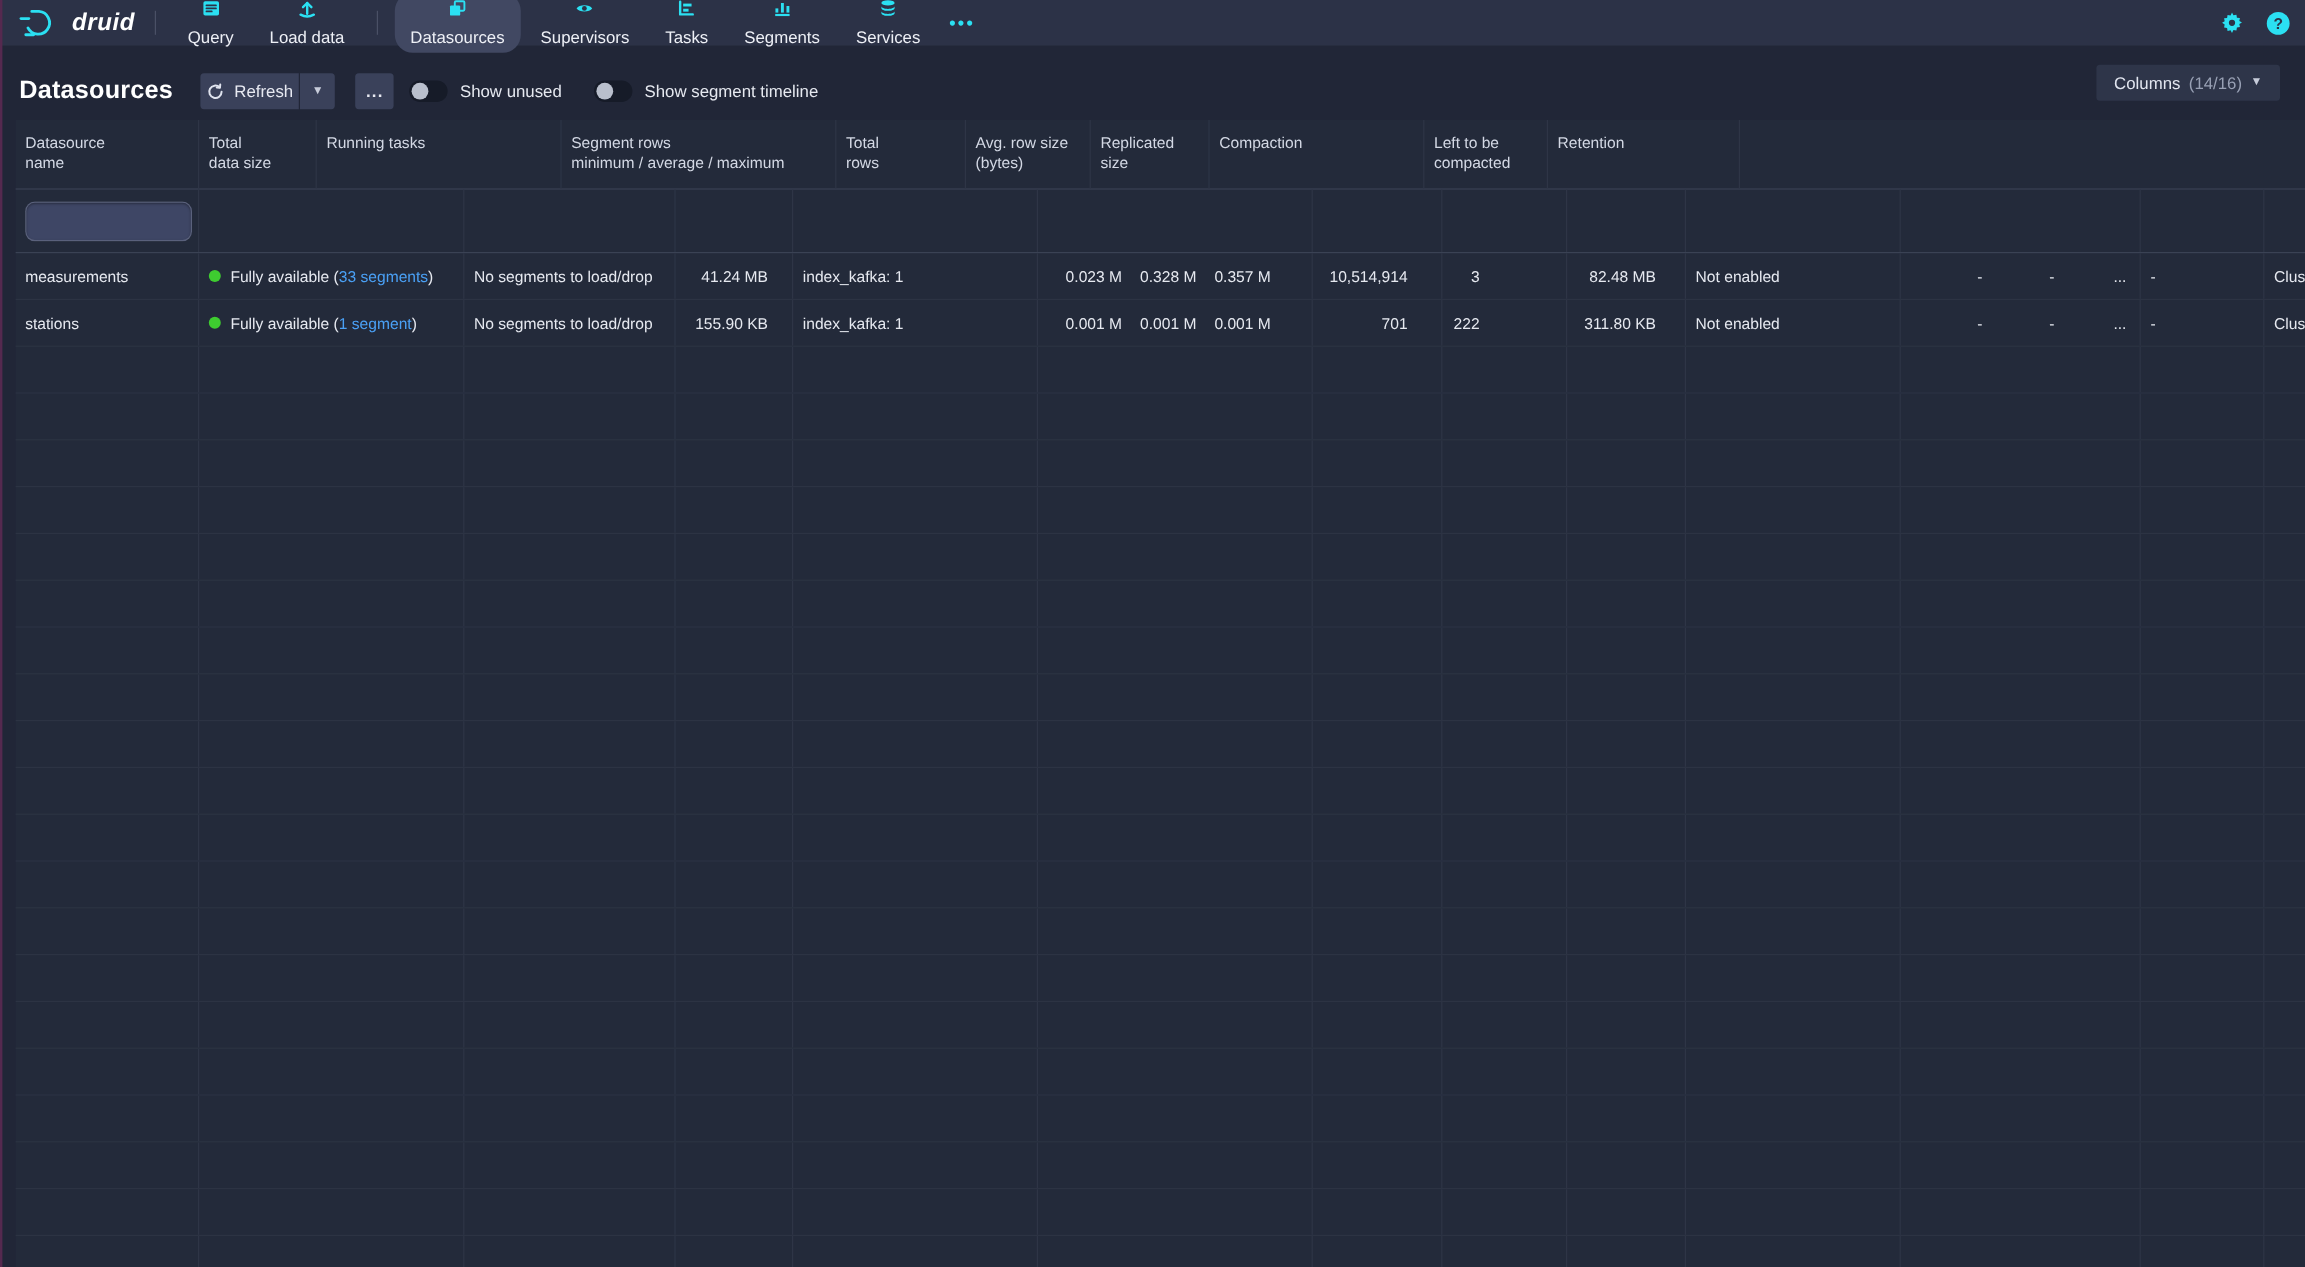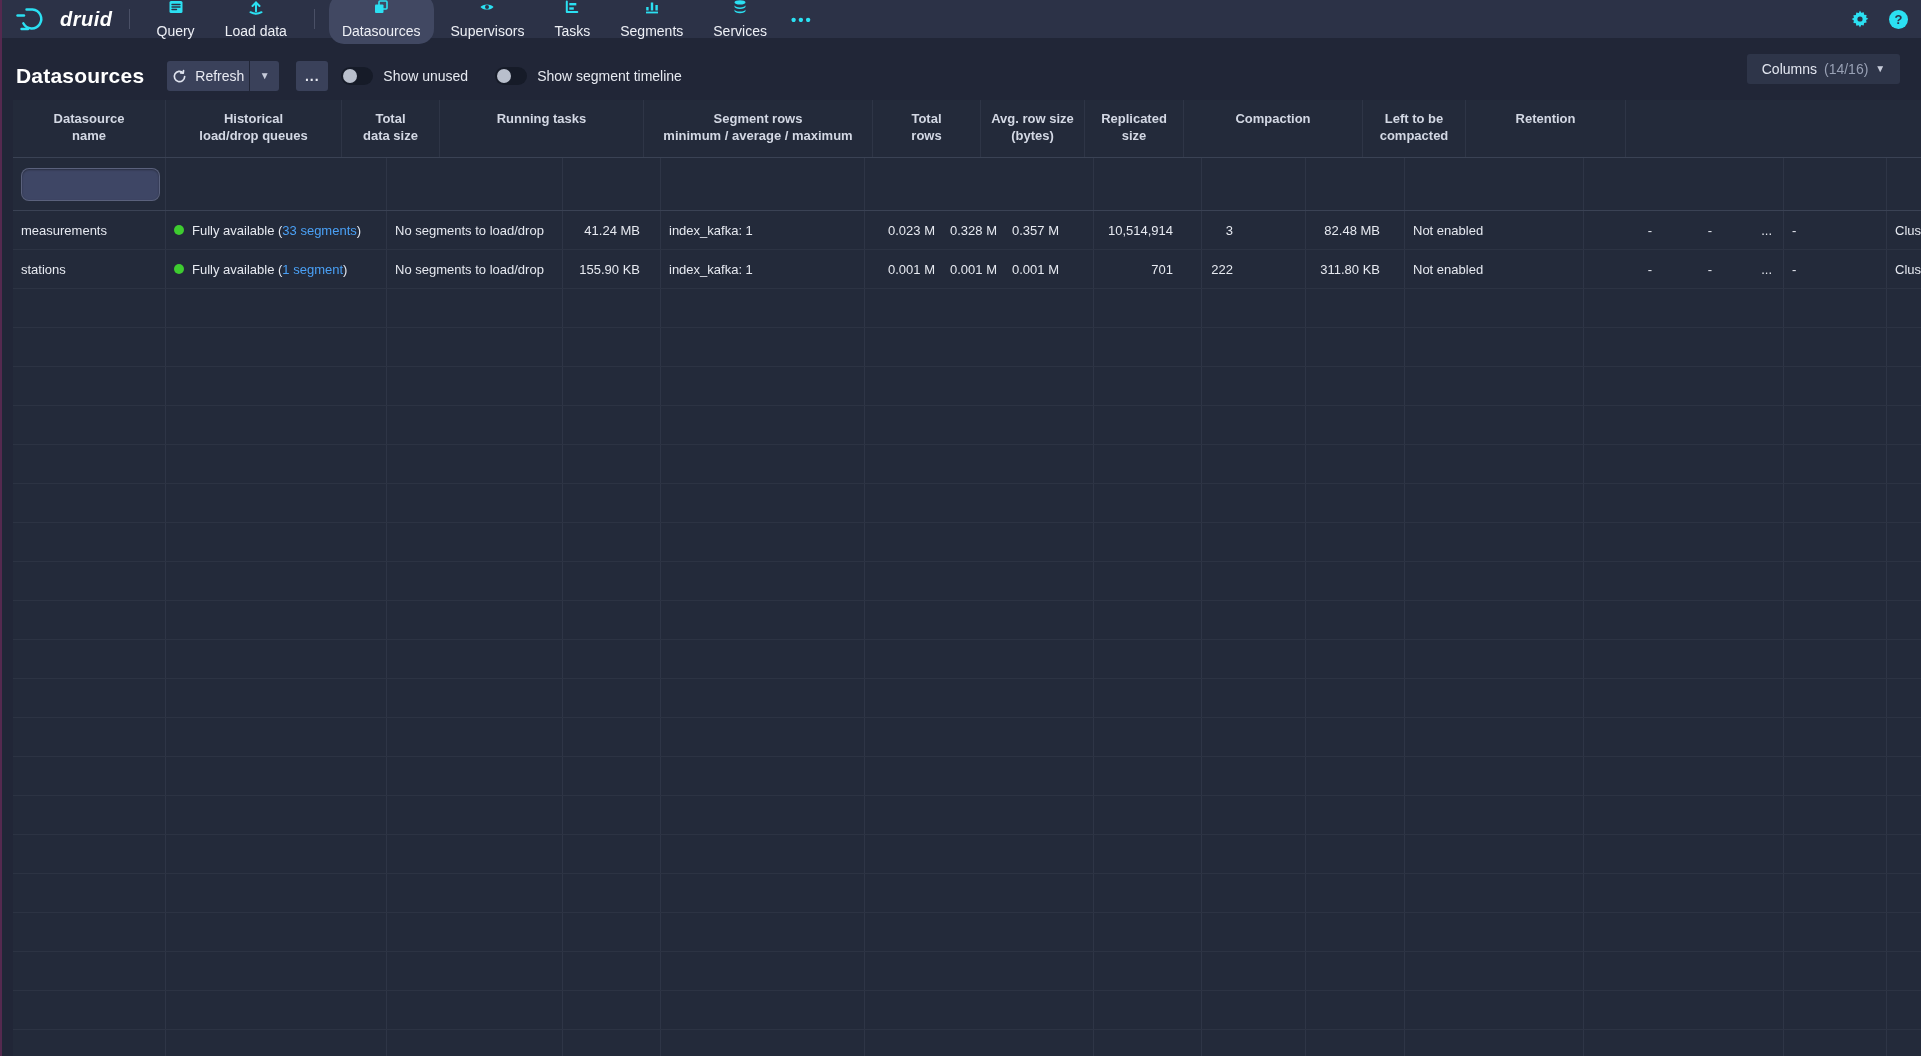--- a/index.html
+++ b/index.html
@@ -57,21 +57,21 @@
 
   
   .dtable { margin-left:13px; width:2034px; background:#232a3a; }
   .trow { display:flex; border-bottom:1px solid #2c3343; height:39px; align-items:stretch; }
   .thead { height:58px; border-bottom:1px solid #3a4254; cursor:pointer; }
   .filter-row { height:53px; border-bottom:1px solid #3a4254; }
   .cell {
     padding:0 8px; font-size:13px; display:flex; align-items:center;
     border-right:1px solid #2e3546; flex-shrink:0; overflow:hidden; white-space:nowrap;
   }
-  .th { flex-direction:column; align-items:center; justify-content:flex-start; padding-top:10px; color:#d3d8e4; line-height:17px;font-weight:bold; }
+  .th { flex-direction:column; align-items:flex-start; justify-content:flex-start; padding-top:10px; color:#d3d8e4; line-height:17px; }
   .c0{width:153px}.c1{width:221px}.c2{width:176px}.c3{width:98px}.c4{width:204px}
   .c5{width:229px}.c6{width:108px}.c7{width:104px}.c8{width:99px}.c9{width:179px}
   .c10{width:200px}.c11{width:103px}.c12{width:160px}
   .num { justify-content:flex-end; }
   .pr20{padding-right:20px}.pr28{padding-right:28px}.pr24{padding-right:24px}.pr72{padding-right:72px}
   .subcols span { display:inline-block; width:62px; text-align:right; }
   .subcols60 span { display:inline-block; width:60px; text-align:right; }
   .filter-input {
     width:139px; height:33px; background:#3e4665; border:1px solid rgba(255,255,255,.15);
     border-radius:8px; margin-left:0; outline:none; color:#e6e9f0; font-size:13px; padding:0 8px;
@@ -216,24 +216,20 @@
     <span class="caret">▼</span>
   </div>
 </div>
 
 <div class="dtable">
 
   <div class="trow thead">
     <div class="cell th c0">
         <span>Datasource</span>
         <span>name</span>
-      </div>
-    <div class="cell th c2">
-        <span>Historical</span>
-        <span>load/drop queues</span>
       </div>
     <div class="cell th c3">
         <span>Total</span>
         <span>data size</span>
       </div>
     <div class="cell th c4">
         <span>Running tasks</span>
         <span></span>
       </div>
     <div class="cell th c5">

